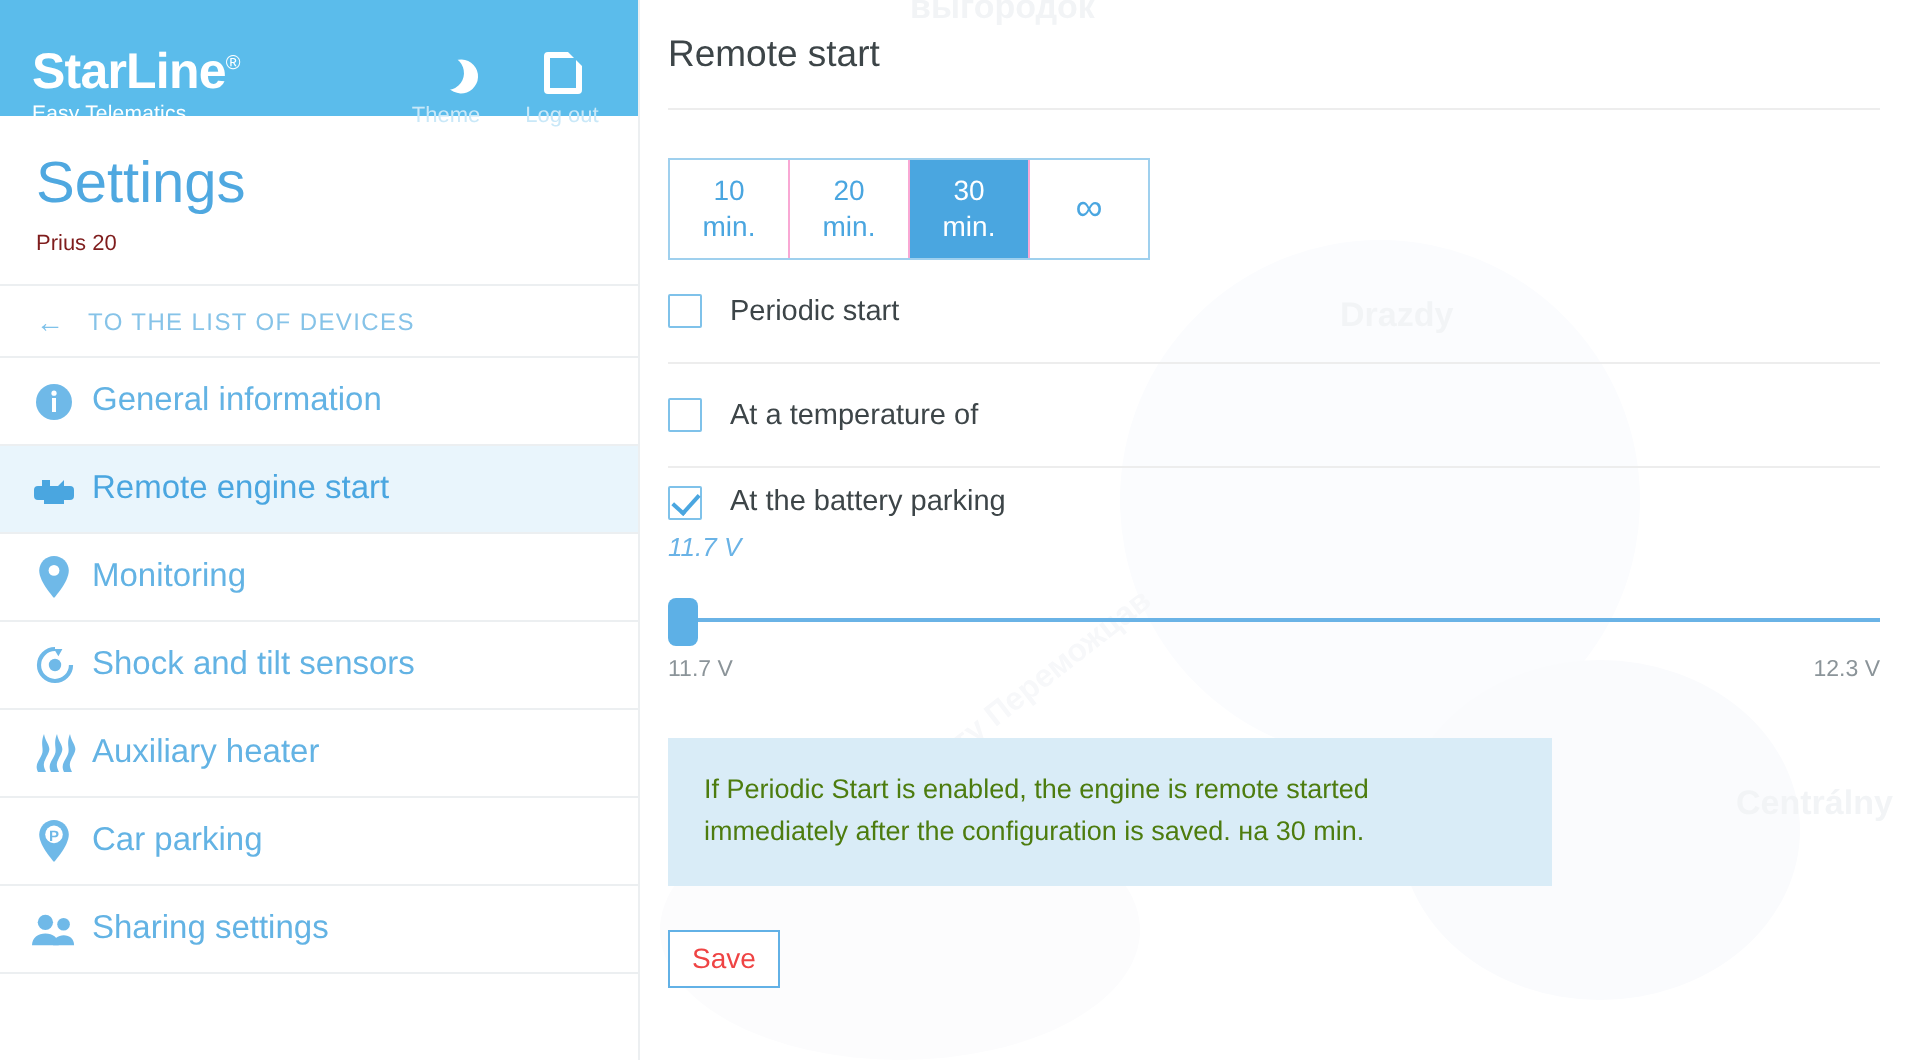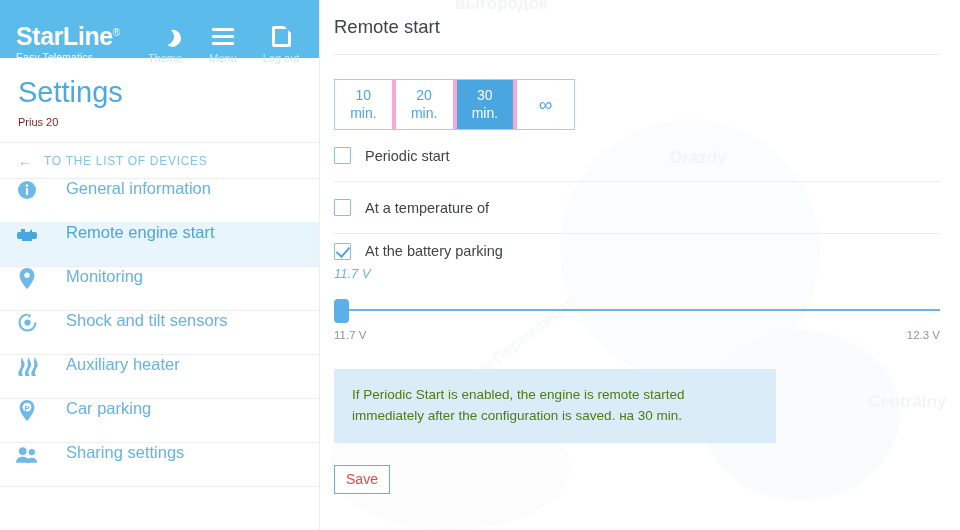--- a/index.html
+++ b/index.html
@@ -50,38 +50,38 @@
 
   .settings-head { padding:18px 0 14px 18px; border-bottom:1px solid #eceff1; }
   .settings-title { font-size:29px; color:#4fa8e0; font-weight:normal; line-height:1.15; }
   .settings-device { font-size:11px; color:#7f1d1d; margin-top:7px; }
 
   .back-row { display:flex; align-items:center; gap:12px; height:36px; padding-left:18px;
               border-bottom:1px solid #eceff1; cursor:pointer; }
   .back-arrow { color:#7fc2ea; font-size:14px; line-height:1; }
   .back-label { font-size:12px; color:#86c3e8; letter-spacing:0.7px; }
 
-  .nav-item { display:flex; align-items:flex-start; gap:28px; height:44px; padding-left:16px;
+  .nav-item { display:flex; align-items:center; gap:8px; height:44px; padding-left:16px;
               border-bottom:1px solid #eceff1; cursor:pointer; }
   .nav-item.active { background:#e9f5fc; }
   .nav-label { font-size:16.5px; color:#63b3e4; }
   .nav-item.active .nav-label { color:#4aa6e0; }
   .nav-ico { width:22px; height:22px; flex:0 0 22px; display:flex; align-items:center;
              justify-content:center; color:#63b3e4; }
   .nav-ico svg { display:block; }
 
   
   .main { position:relative; z-index:2; flex:1 1 auto; height:435px; padding:0 20px 0 14px; }
   .page-title { font-size:18.5px; color:#3d4548; padding:16px 0 0 0; }
   .title-rule { height:1px; background:#ededed; margin-top:16px; width:606px; }
 
   .seg { display:flex; margin:24px 0 0 0; width:241px; border:1px solid #9fd0ee; }
   .seg-btn { flex:1 1 0; height:49px; display:flex; flex-direction:column; align-items:center;
              justify-content:center; font-size:14px; color:#4aa6e0; background:#fff;
-             border-right:4px solid #f9a8d4; cursor:pointer; line-height:1.22; }
+             border-right:1px solid #f9a8d4; cursor:pointer; line-height:1.22; }
   .seg-btn:last-child { border-right:none; }
   .seg-btn.active { background:#4aa6e0; color:#fff; }
   .seg-inf { font-size:19px; }
 
   .check-row { display:flex; align-items:center; gap:14px; height:52px; width:606px;
                border-bottom:1px solid #ededed; cursor:pointer; }
   .check-row.last { border-bottom:none; height:34px; }
   .cbx { width:17px; height:17px; flex:0 0 17px; border:1px solid #7fc2ea; background:#fff;
          border-radius:1px; position:relative; }
   .cbx.checked:after { content:""; position:absolute; left:4px; top:0px; width:6px; height:11px;
@@ -127,30 +127,20 @@
       </div>
       <div class="top-actions">
 
         <div class="top-action">
           <span class="ti">
               <span class="moon"></span>
             </span>
           <span class="tl">Theme</span>
         </div>
 
-        <div class="top-action">
-          <span class="ti">
-              <span class="hamb">
-                <i></i>
-                <i></i>
-                <i></i>
-              </span>
-            </span>
-          <span class="tl">Menu</span>
-        </div>
 
         <div class="top-action">
           <span class="ti">
               <span class="door"></span>
             </span>
           <span class="tl">Log out</span>
         </div>
 
       </div>
     </div>

